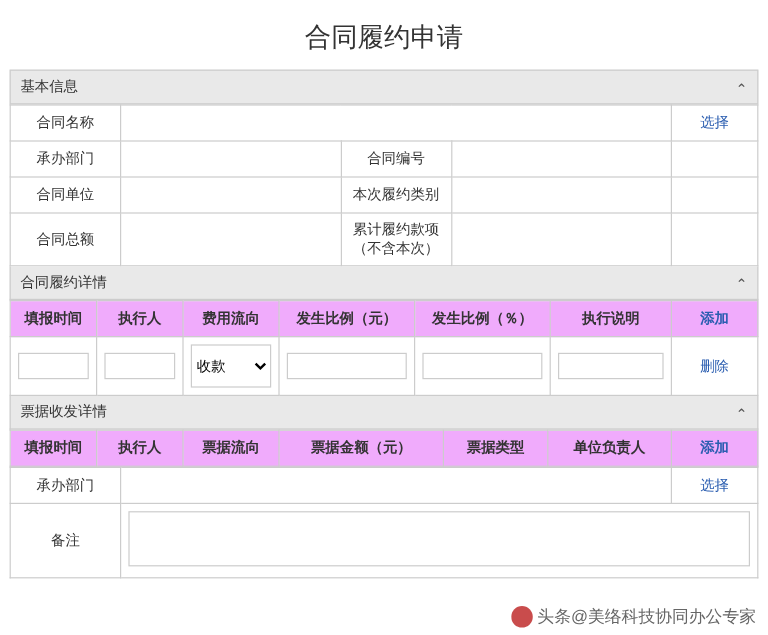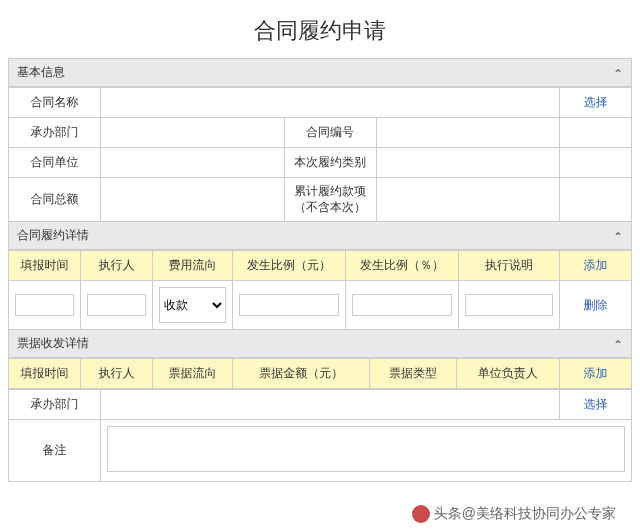--- a/index.html
+++ b/index.html
@@ -34,41 +34,41 @@
     border-collapse: collapse;
     border: 1px solid #ccc;
     border-top: none;
   }
   .tbl td, .tbl th {
     border: 1px solid #ccc;
     padding: 6px 6px;
     text-align: center;
     vertical-align: middle;
   }
-  .tbl th { font-weight: normal; background: #fef9c3; }
+  .tbl th { font-weight: bold; background: #f0abfc; }
   .lbl { width: 92px; }
   .val { background: #fff; }
   .link { color: #2a5db0; cursor: pointer; }
   .radio-row { text-align: left; padding-left: 6px; }
   .radio-row label { margin-right: 10px; display: inline-flex; align-items: center; gap: 2px; }
   input[type="text"] {
     width: 100%; height: 22px; border: 1px solid #ccc; padding: 0 4px;
     font-family: inherit; font-size: 12px;
   }
   select {
     width: 100%; height: 36px; border: 1px solid #ccc;
     font-family: inherit; font-size: 12px; background: #fff;
   }
   .blue-input { background: #b8d7f5; border: 1px solid #9ec5ea; }
   textarea {
     width: 100%; height: 46px; border: 1px solid #ccc; resize: none;
     font-family: inherit; font-size: 12px; padding: 4px;
   }
   .footer-watermark {
-    position: fixed; right: 24px; bottom: 6px;
+    position: fixed; right: 10px; bottom: 6px;
     color: #666; font-size: 14px; display: flex; align-items: center; gap: 4px;
     background: rgba(255,255,255,0.5);
   }
   .footer-watermark .avatar {
     width: 18px; height: 18px; border-radius: 50%;
     background: #c94c4c; display: inline-block;
   }
   .col-narrow { width: 72px; }
 </style>
 </head>

